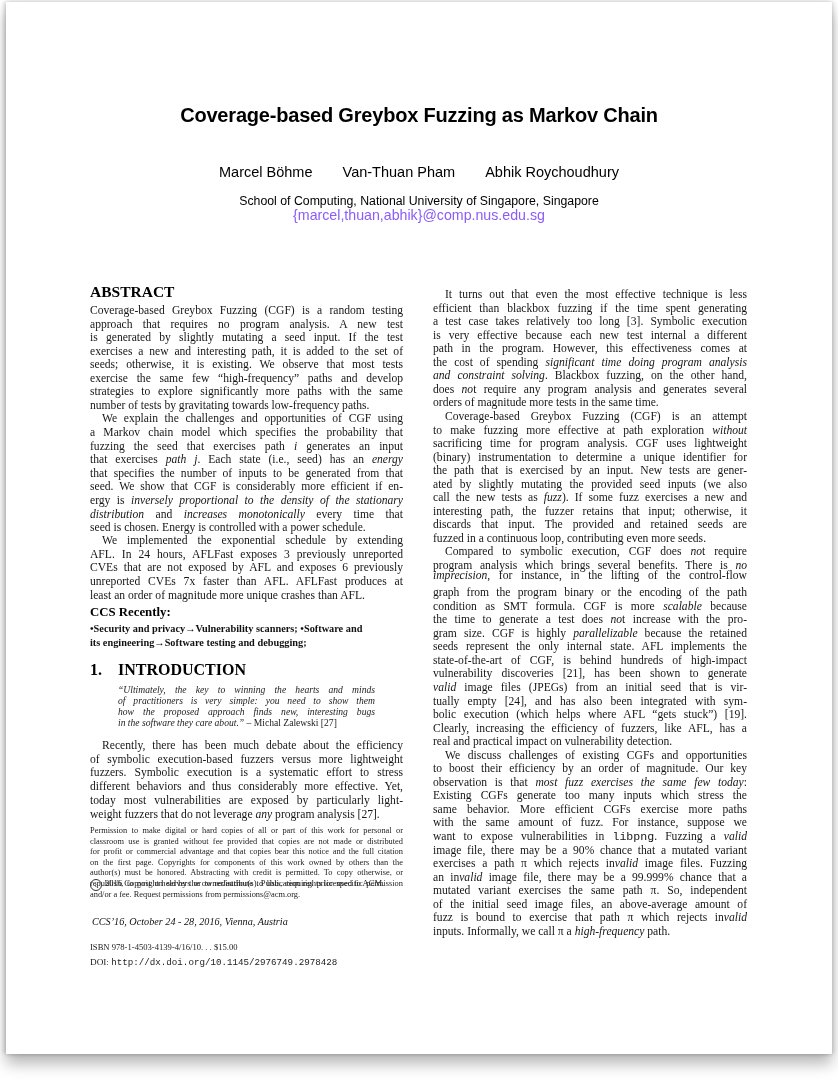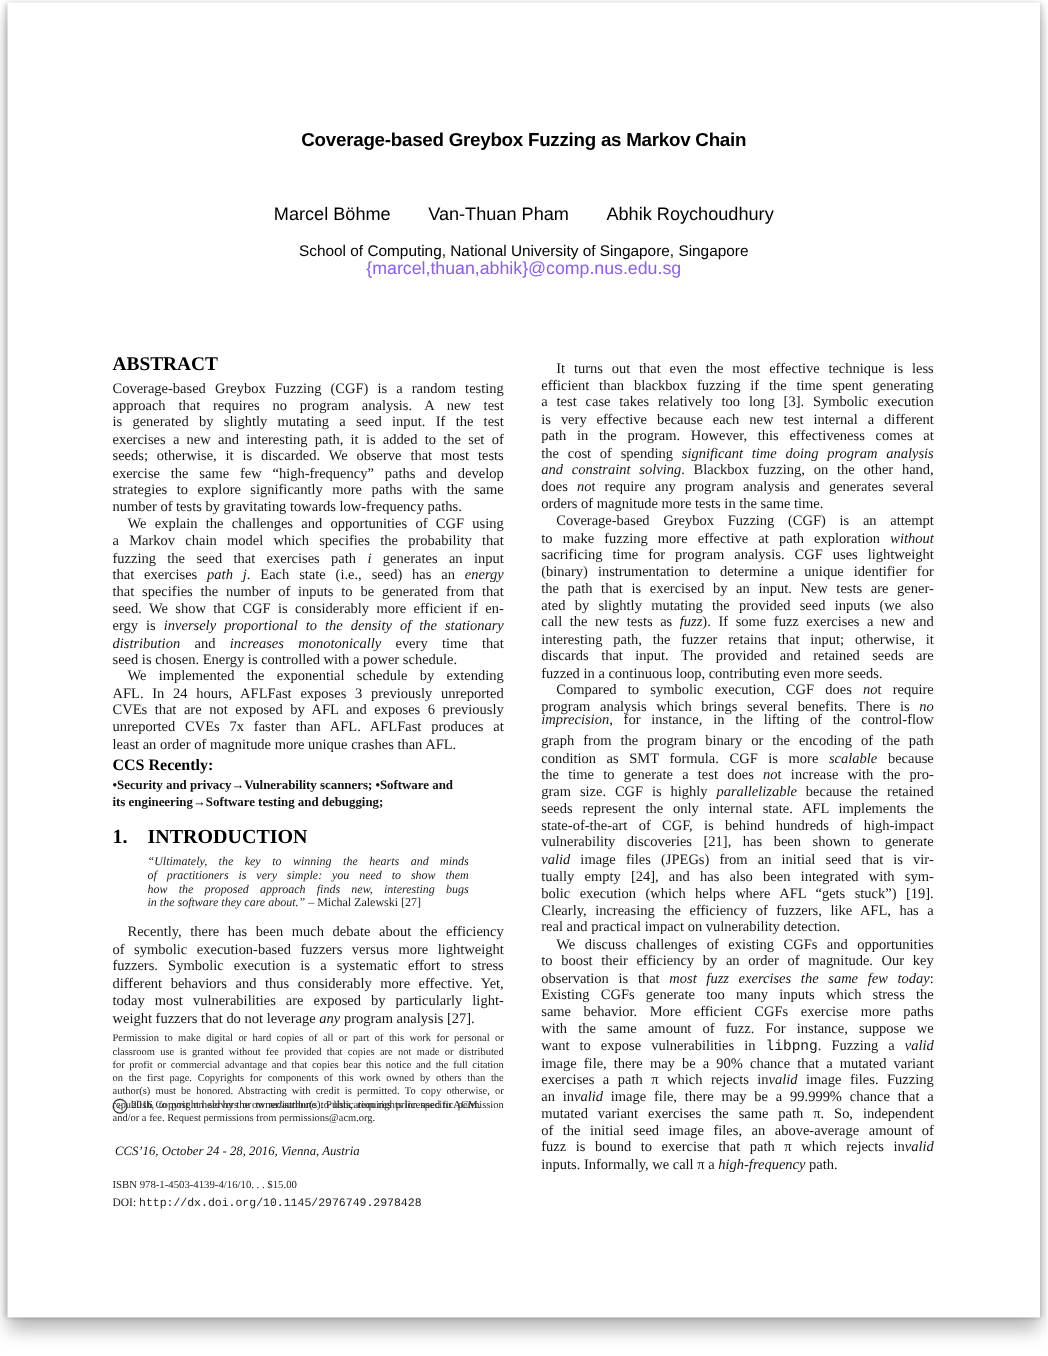--- a/index.html
+++ b/index.html
@@ -10,21 +10,21 @@
     color: #111;
   }
   .page {
     position: absolute; left: 6px; top: 2px; width: 826px; height: 1052px;
     background: #fff;
     box-shadow: -2px 0 4px rgba(0,0,0,0.18), 0 10px 14px rgba(0,0,0,0.28), 2px 0 4px rgba(0,0,0,0.12);
   }
   .title {
     position: absolute; left: 0; width: 838px; top: 104px; text-align: center;
     font-family: "Liberation Sans", "DejaVu Sans", sans-serif; font-weight: bold;
-    font-size: 15px; letter-spacing: -0.2px; color: #000;
+    font-size: 20px; letter-spacing: -0.2px; color: #000;
   }
   .authors {
     position: absolute; left: 0; width: 838px; top: 164px; text-align: center;
     font-family: "Liberation Sans", "DejaVu Sans", sans-serif; font-size: 14.5px; color: #000;
     word-spacing: 0;
   }
   .authors span { display: inline-block; margin: 0 13px; }
   .affil {
     position: absolute; left: 0; width: 838px; top: 194px; text-align: center;
     font-family: "Liberation Sans", "DejaVu Sans", sans-serif; font-size: 12.3px; color: #000;
@@ -77,21 +77,21 @@
 </div>
 <div class="affil">School of Computing, National University of Singapore, Singapore</div>
 <div class="email">{marcel,thuan,abhik}@comp.nus.edu.sg</div>
 
 <div class="h-abstract">ABSTRACT</div>
 <div class="col left" id="abs-col" style="top:304px;">
     <div class="line" style="top: 0px;">Coverage-based Greybox Fuzzing (CGF) is a random testing</div>
     <div class="line" style="top: 13.55px;">approach that requires no program analysis.  A new test</div>
     <div class="line" style="top: 27.1px;">is generated by slightly mutating a seed input.  If the test</div>
     <div class="line" style="top: 40.65px;">exercises a new and interesting path, it is added to the set of</div>
-    <div class="line" style="top: 54.2px;">seeds; otherwise, it is discarded.  We observe that most tests</div>
+    <div class="line" style="top: 54.2px;">seeds; otherwise, it is existing.  We observe that most tests</div>
     <div class="line" style="top: 67.75px;">exercise the same few “high-frequency” paths and develop</div>
     <div class="line" style="top: 81.3px;">strategies to explore significantly more paths with the same</div>
     <div class="line last" style="top: 94.85px;">number of tests by gravitating towards low-frequency paths.</div>
     <div class="line indent" style="top: 108.4px;">We explain the challenges and opportunities of CGF using</div>
     <div class="line" style="top: 121.95px;">a Markov chain model which specifies the probability that</div>
     <div class="line" style="top: 135.5px;">fuzzing the seed that exercises path <em>i</em> generates an input</div>
     <div class="line" style="top: 149.05px;">that exercises <em>path j</em>.  Each state (i.e., seed) has an <em>energy</em></div>
     <div class="line" style="top: 162.6px;">that specifies the number of inputs to be generated from that</div>
     <div class="line" style="top: 176.15px;">seed.  We show that CGF is considerably more efficient if en-</div>
     <div class="line" style="top: 189.7px;">ergy is <em>inversely proportional to the density of the stationary</em></div>

